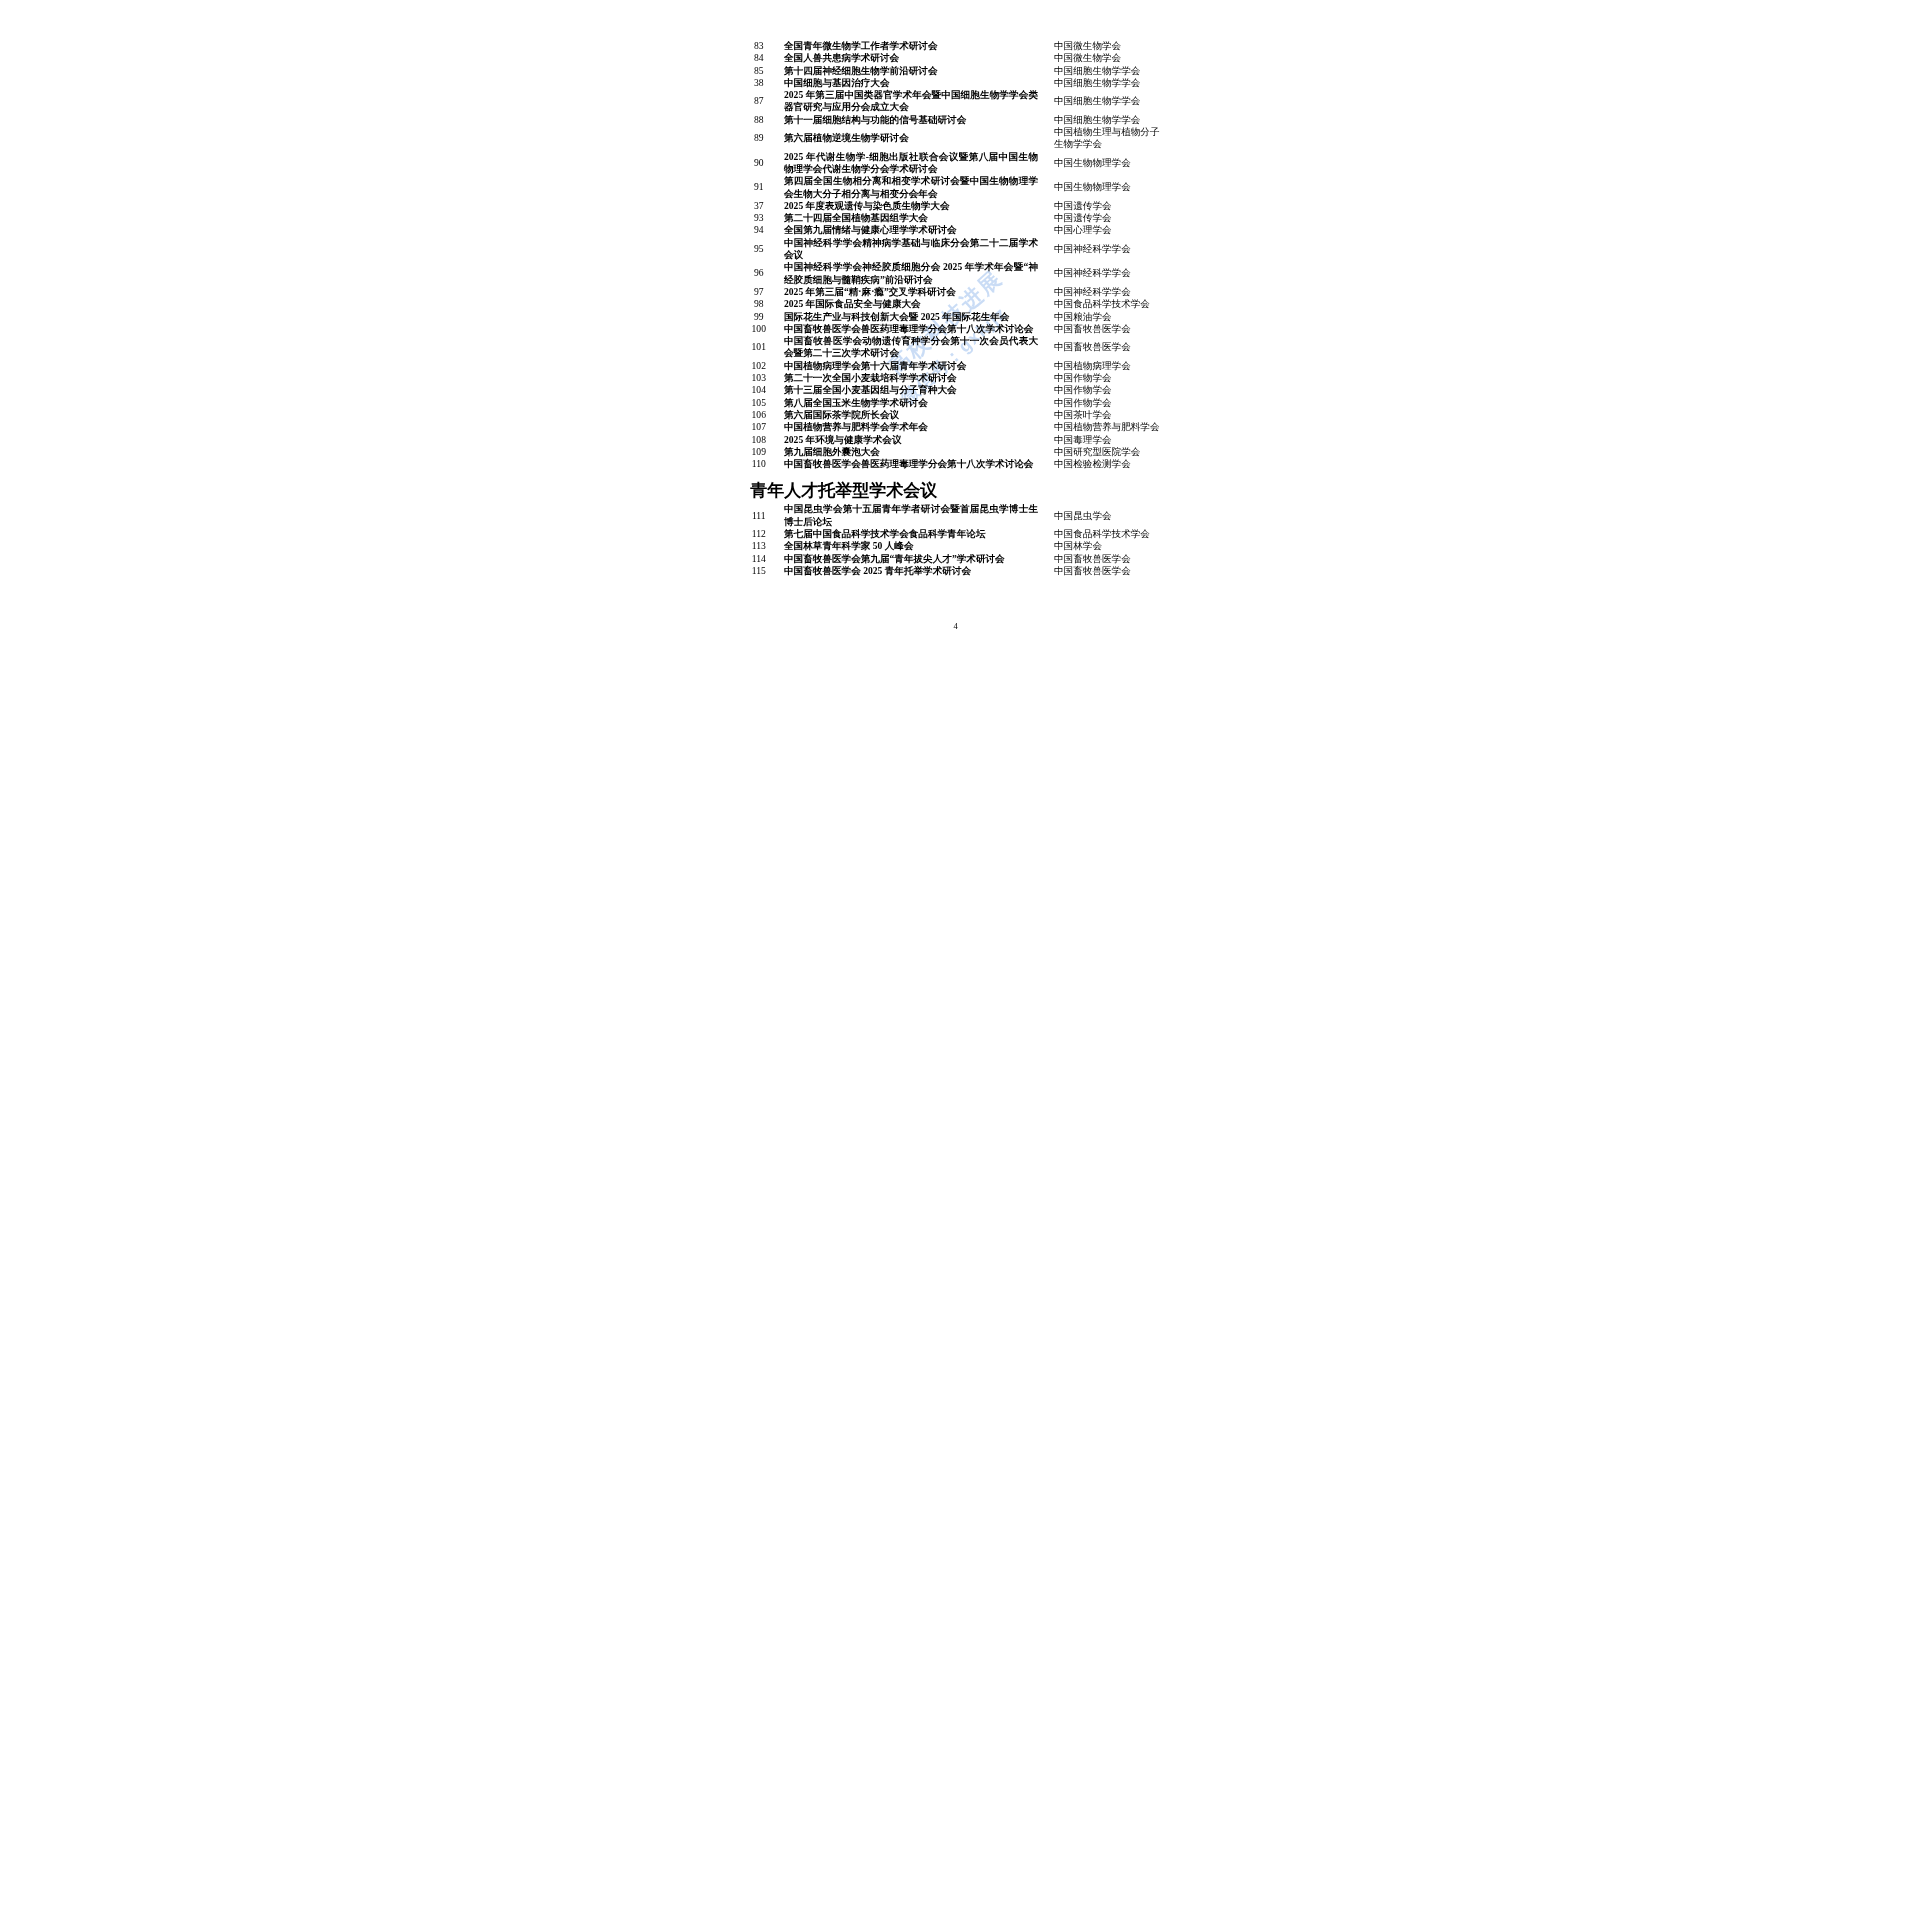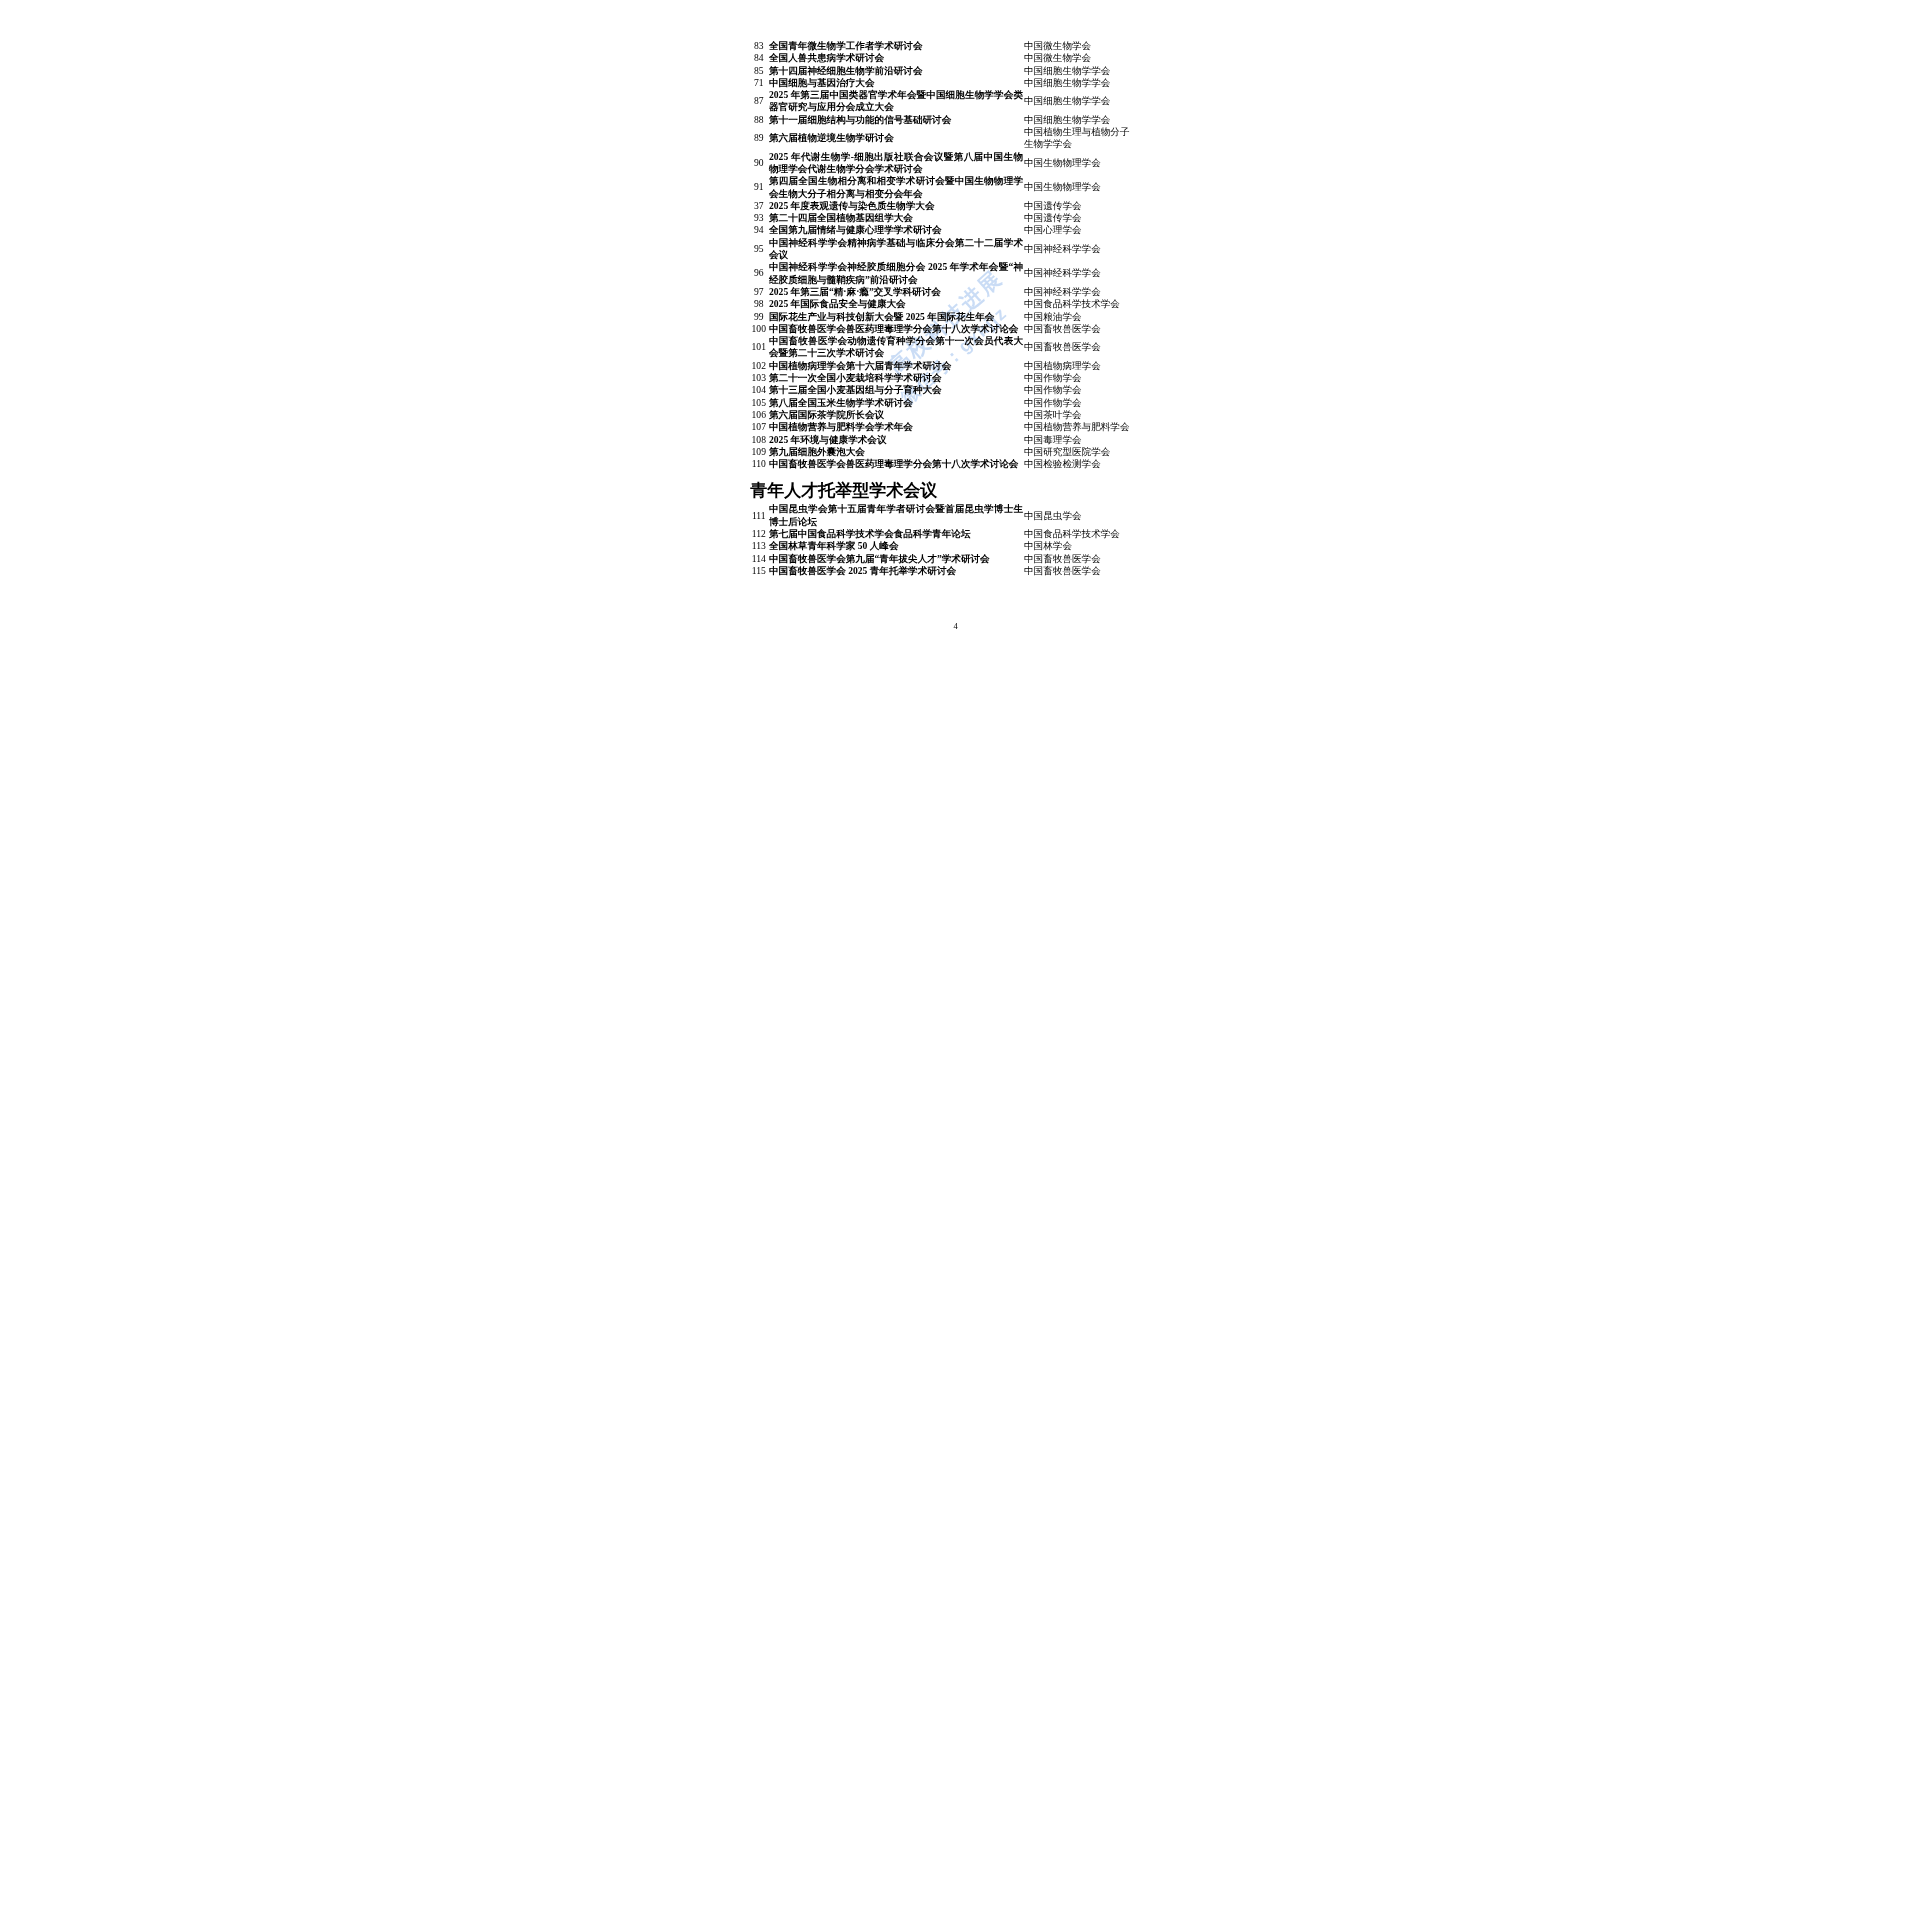--- a/index.html
+++ b/index.html
@@ -16,21 +16,21 @@
   .content {
     position:absolute;
     left:33px;
     top:40px;
     width:413px;
     z-index:1;
   }
   .row {
     display:grid;
     grid-template-columns:18.5px 254px 108px;
-    column-gap:1px;
+    column-gap:16px;
     align-items:center;
   }
   .cell { font-size:9.6px; line-height:12.3px; }
   .num   { text-align:center; }
   .title { text-align:justify; text-justify:inter-character;font-weight:bold; }
   .org   { text-align:left; }
   .section-header {
     font-family:"Liberation Sans","DejaVu Sans",sans-serif;
     font-weight:bold;
     font-size:17px;
@@ -85,21 +85,21 @@
     <div class="cell org">中国微生物学会</div>
   </div>
 
   <div class="row">
     <div class="cell num">85</div>
     <div class="cell title">第十四届神经细胞生物学前沿研讨会</div>
     <div class="cell org">中国细胞生物学学会</div>
   </div>
 
   <div class="row">
-    <div class="cell num">71</div>
+    <div class="cell num">38</div>
     <div class="cell title">中国细胞与基因治疗大会</div>
     <div class="cell org">中国细胞生物学学会</div>
   </div>
 
   <div class="row">
     <div class="cell num">87</div>
     <div class="cell title">2025 年第三届中国类器官学术年会暨中国细胞生物学学会类器官研究与应用分会成立大会</div>
     <div class="cell org">中国细胞生物学学会</div>
   </div>
 

